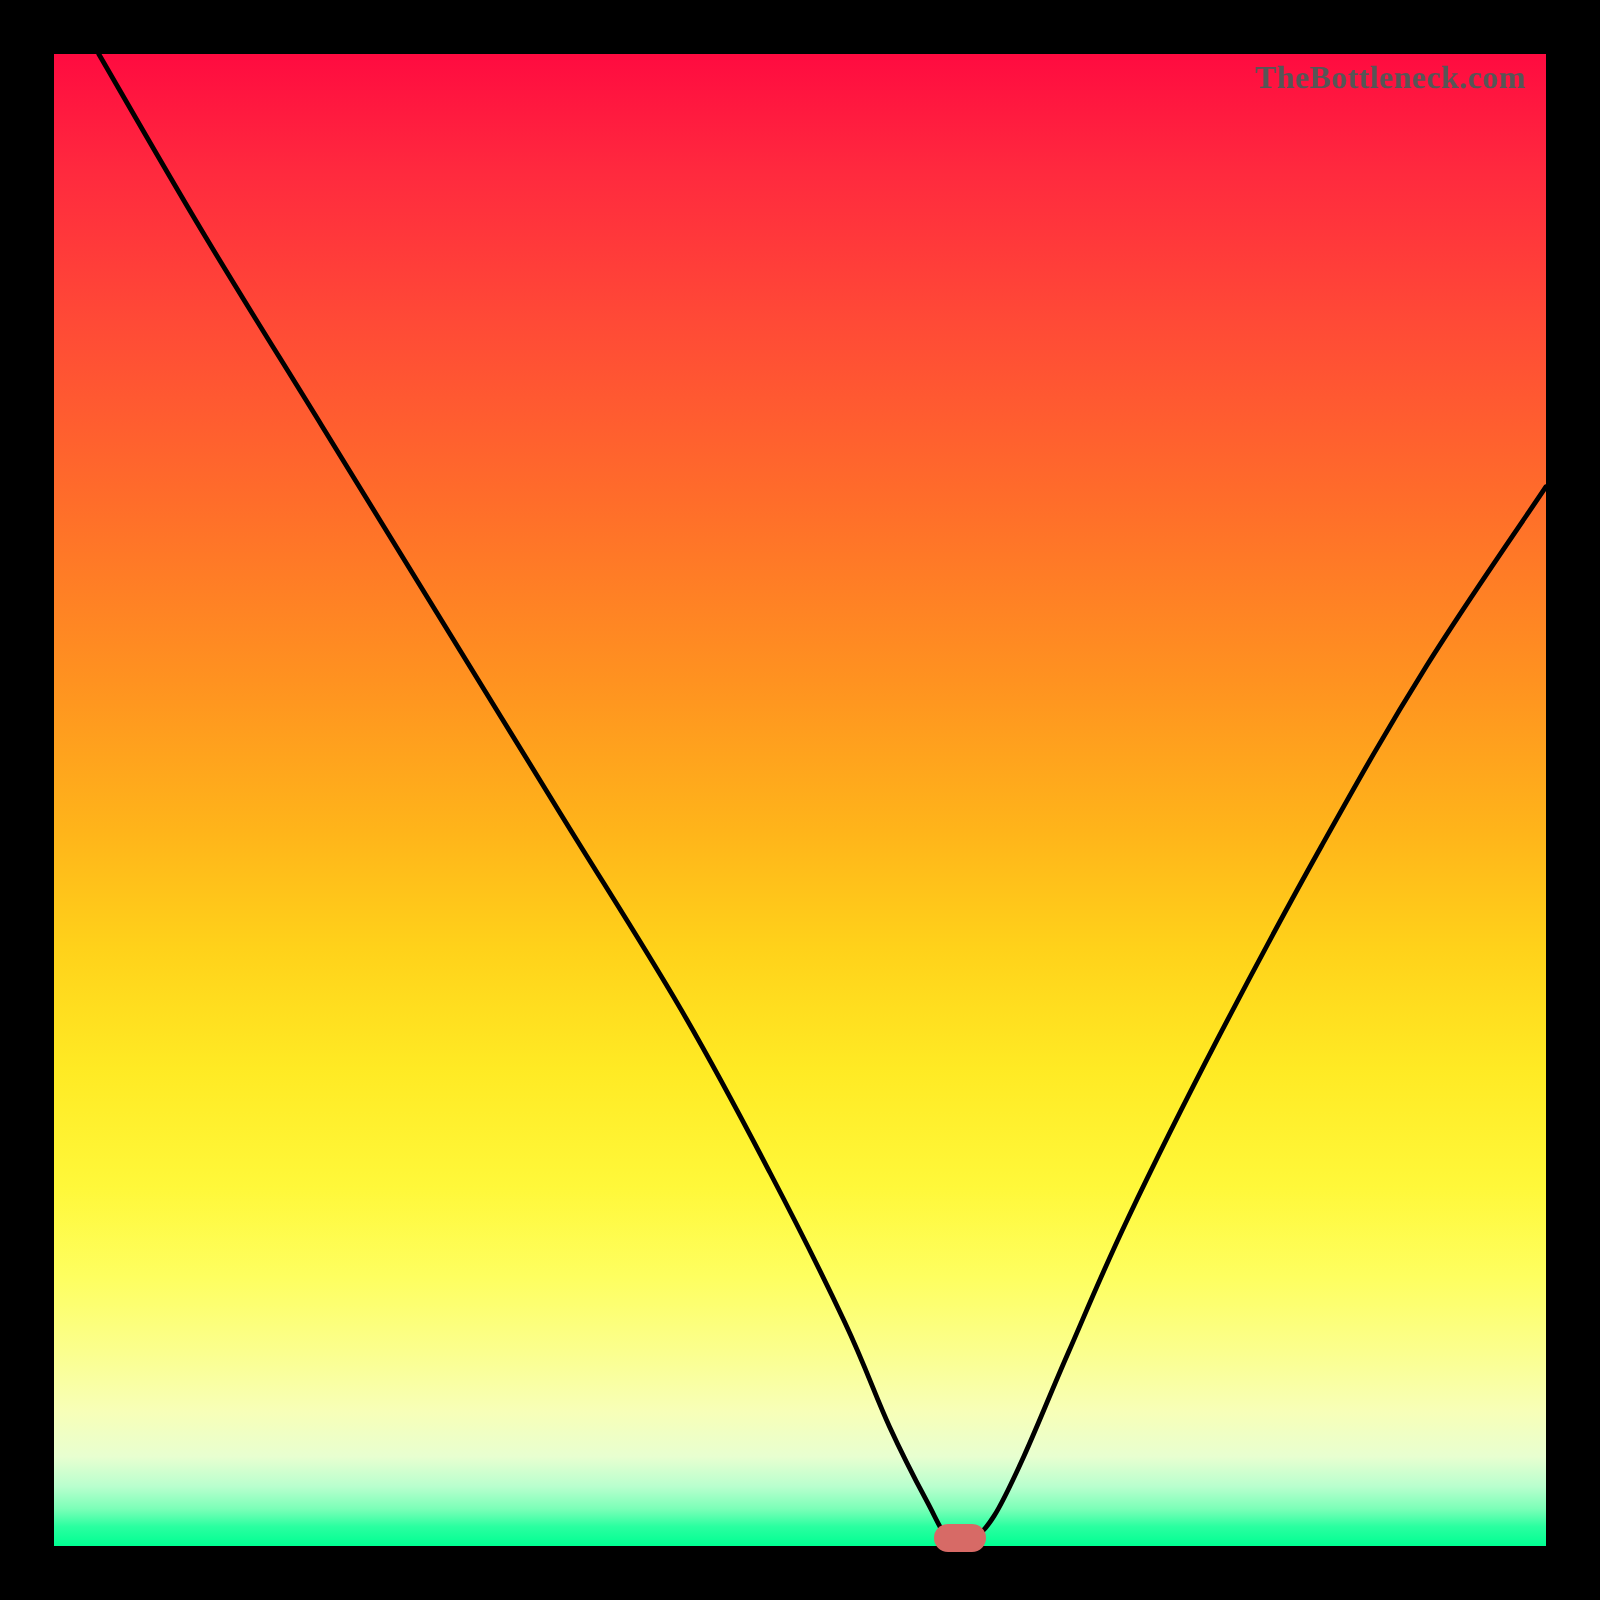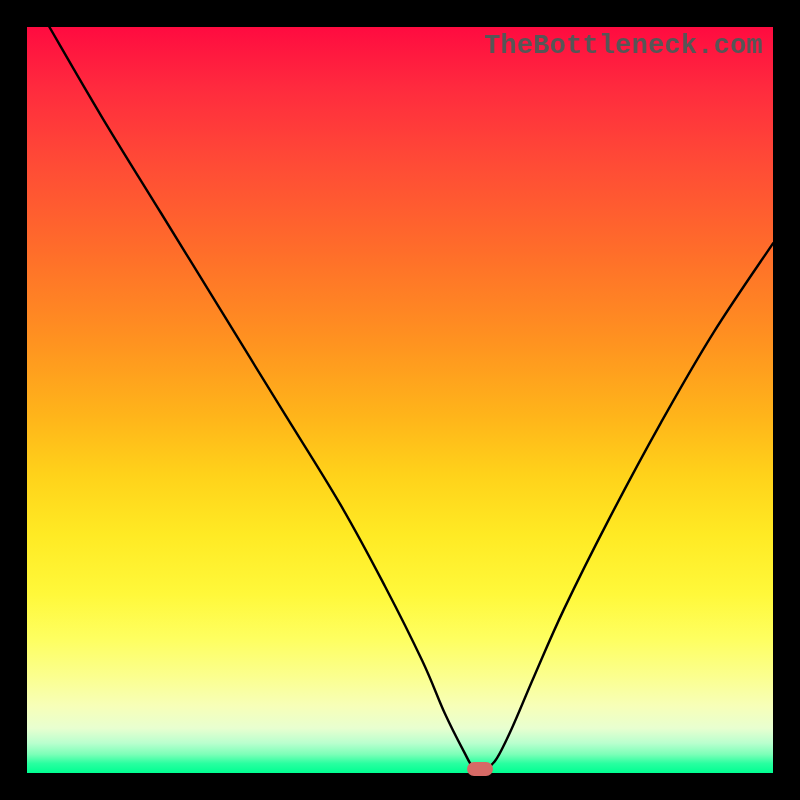--- a/index.html
+++ b/index.html
@@ -33,22 +33,22 @@
       #b9ffce 96%,
       #7cffb8 97.5%,
       #2affa0 98.7%,
       #00ff92 100%
     );
   }
   .watermark {
     position: absolute;
     top: 4px;
     right: 10px;
-    font-family: Liberation Mono, monospace;
-    font-size: 27px;
+    font-family: Liberation Serif, serif;
+    font-size: 16px;
     font-weight: 600;
     color: #565656;
     letter-spacing: 0.2px;
   }
   .curve {
     position: absolute;
     left: 0;
     top: 0;
     width: 746px;
     height: 746px;

